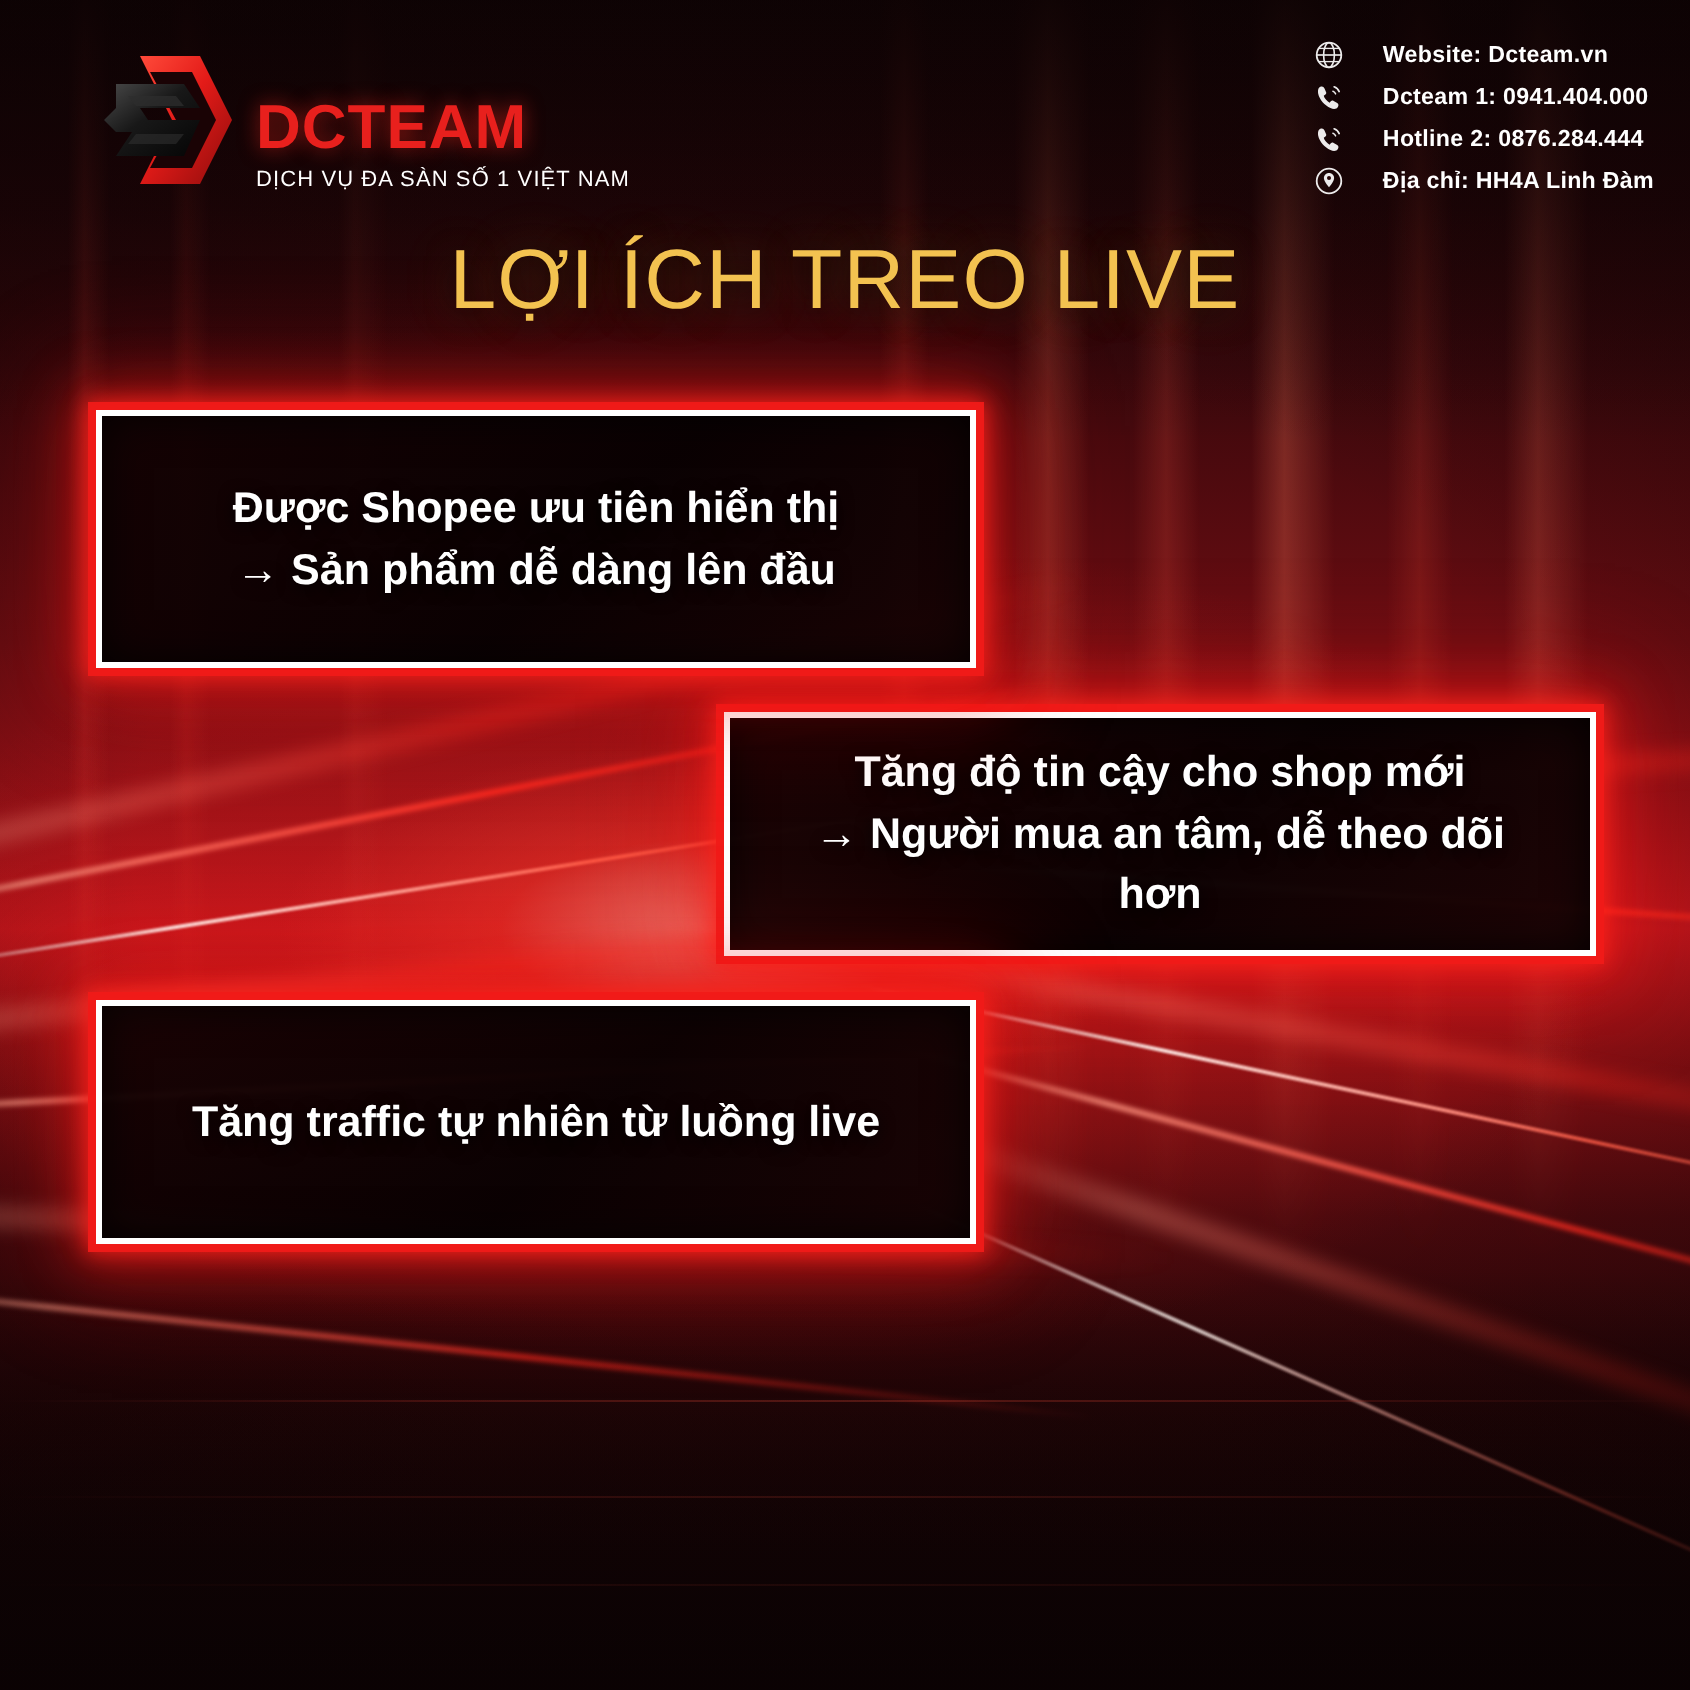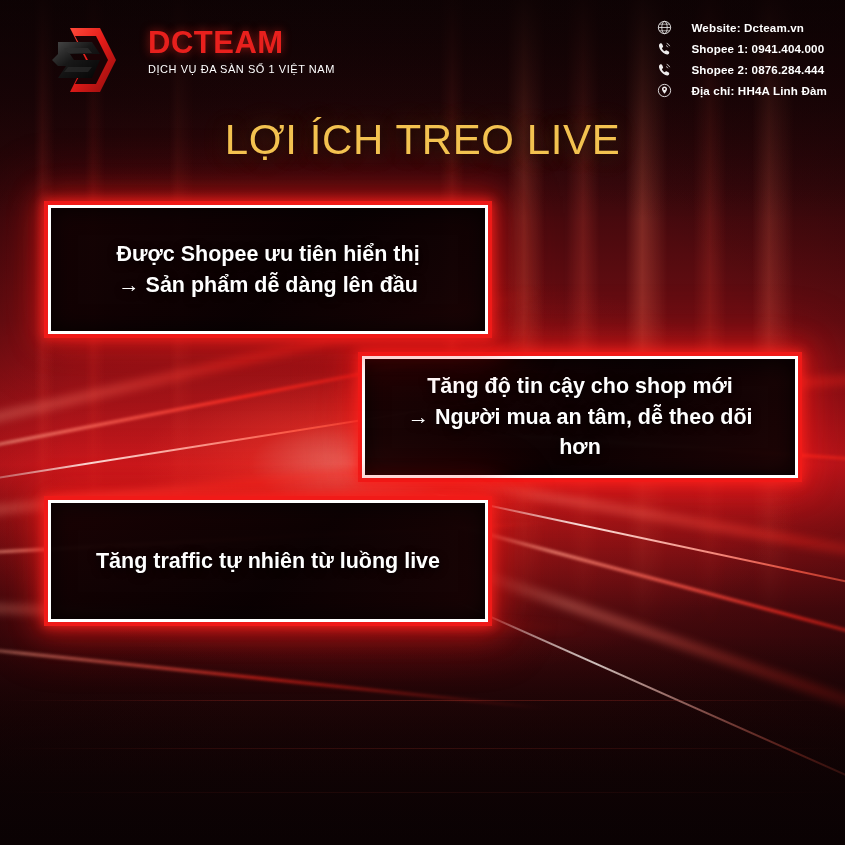--- a/index.html
+++ b/index.html
@@ -100,21 +100,21 @@
       linear-gradient(to bottom, rgba(14,3,4,.92) 0%, rgba(14,3,4,.35) 14%, transparent 26%);
   }
   .bg-bottomdark {
     background:linear-gradient(to bottom, transparent 0%, rgba(12,2,3,.55) 55%, rgba(10,2,3,.95) 100%);
     top:auto; height:210px; bottom:0;
   }
 
   
   .brand {
     position:absolute; left:48px; top:24px;
-    display:flex; align-items:flex-start; gap:28px;
+    display:flex; align-items:flex-end; gap:8px;
     z-index:6;
   }
   .brand-mark { width:72px; height:72px; flex:0 0 72px; }
   .brand-text { display:flex; flex-direction:column; line-height:1; padding-top:3px; }
   .brand-name {
     font-size:31px; font-weight:bold; letter-spacing:.5px;
     color:#e8201d;
     text-shadow:0 0 10px rgba(255,40,30,.55);
   }
   .brand-tag {
@@ -251,30 +251,30 @@
       </svg>
       <span class="contact-txt">Website: Dcteam.vn</span>
     </div>
 
     <div class="contact-row">
       <svg class="contact-ico" viewBox="0 0 20 20">
         <path d="M4.2 3.2 C5.6 2.6 6.4 3.1 7 4.4 L8 6.6 C8.4 7.5 8.1 8 7.4 8.5 L6.5 9.2 C6.9 10.8 8.6 12.9 10.4 13.8 L11.2 12.9 C11.8 12.3 12.3 12.2 13.1 12.6 L15.2 13.8 C16.3 14.5 16.6 15.3 16 16.5 C15.2 18.2 13 18.3 11 17.4 C7.2 15.7 3.6 11.6 2.8 7.8 C2.4 5.9 2.8 3.8 4.2 3.2 Z" fill="#fff"></path>
         <path d="M13.4 3.2 A5.6 5.6 0 0 1 16.8 6.4" fill="none" stroke="#fff" stroke-width="1.1" stroke-linecap="round"></path>
         <path d="M12.6 6.2 A3 3 0 0 1 14.4 7.9" fill="none" stroke="#fff" stroke-width="1" stroke-linecap="round"></path>
       </svg>
-      <span class="contact-txt">Shopee 1: 0941.404.000</span>
+      <span class="contact-txt">Dcteam 1: 0941.404.000</span>
     </div>
 
     <div class="contact-row">
       <svg class="contact-ico" viewBox="0 0 20 20">
         <path d="M4.2 3.2 C5.6 2.6 6.4 3.1 7 4.4 L8 6.6 C8.4 7.5 8.1 8 7.4 8.5 L6.5 9.2 C6.9 10.8 8.6 12.9 10.4 13.8 L11.2 12.9 C11.8 12.3 12.3 12.2 13.1 12.6 L15.2 13.8 C16.3 14.5 16.6 15.3 16 16.5 C15.2 18.2 13 18.3 11 17.4 C7.2 15.7 3.6 11.6 2.8 7.8 C2.4 5.9 2.8 3.8 4.2 3.2 Z" fill="#fff"></path>
         <path d="M13.4 3.2 A5.6 5.6 0 0 1 16.8 6.4" fill="none" stroke="#fff" stroke-width="1.1" stroke-linecap="round"></path>
         <path d="M12.6 6.2 A3 3 0 0 1 14.4 7.9" fill="none" stroke="#fff" stroke-width="1" stroke-linecap="round"></path>
       </svg>
-      <span class="contact-txt">Shopee 2: 0876.284.444</span>
+      <span class="contact-txt">Hotline 2: 0876.284.444</span>
     </div>
 
     <div class="contact-row">
       <svg class="contact-ico" viewBox="0 0 20 20">
         <circle cx="10" cy="10" r="8.2" fill="none" stroke="#fff" stroke-width="1.2"></circle>
         <path d="M10 4.6 C11.9 4.6 13.4 6.1 13.4 8 C13.4 10.4 10 14.2 10 14.2 C10 14.2 6.6 10.4 6.6 8 C6.6 6.1 8.1 4.6 10 4.6 Z" fill="#fff"></path>
         <circle cx="10" cy="8" r="1.35" fill="#2a0507"></circle>
       </svg>
       <span class="contact-txt">Địa chỉ: HH4A Linh Đàm</span>
     </div>

